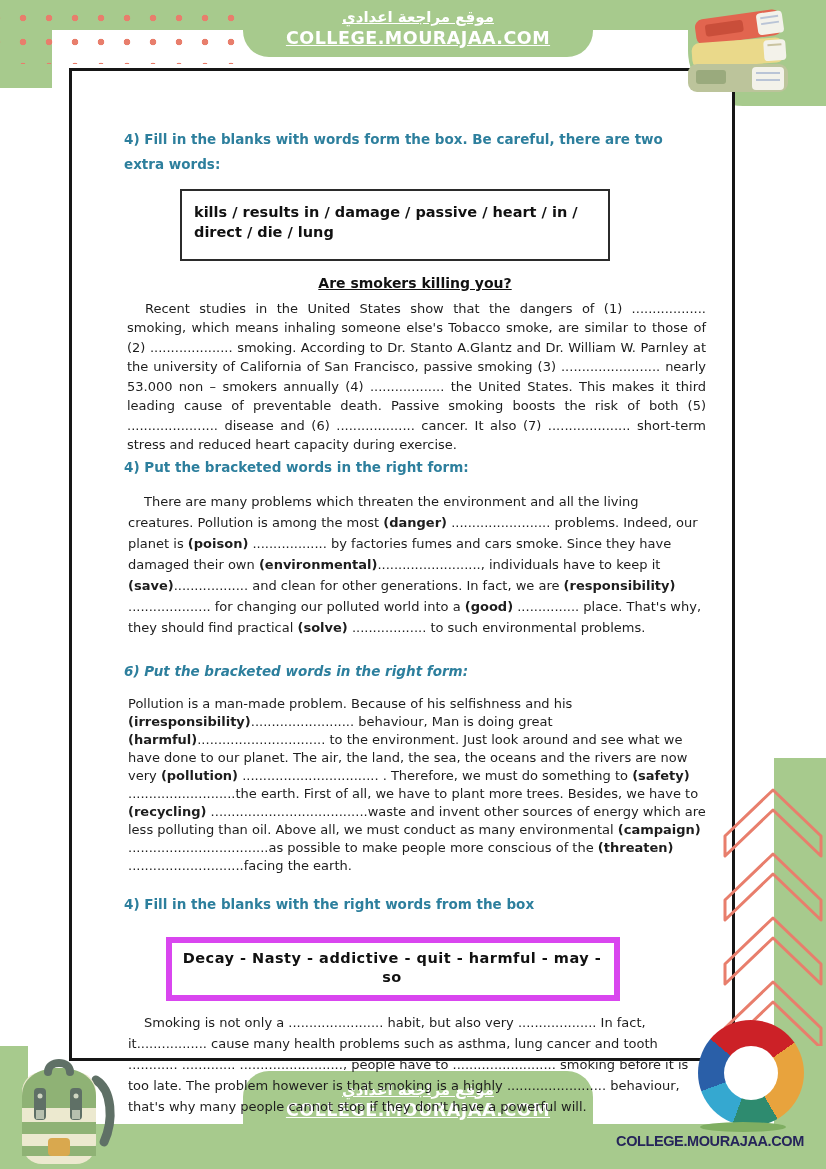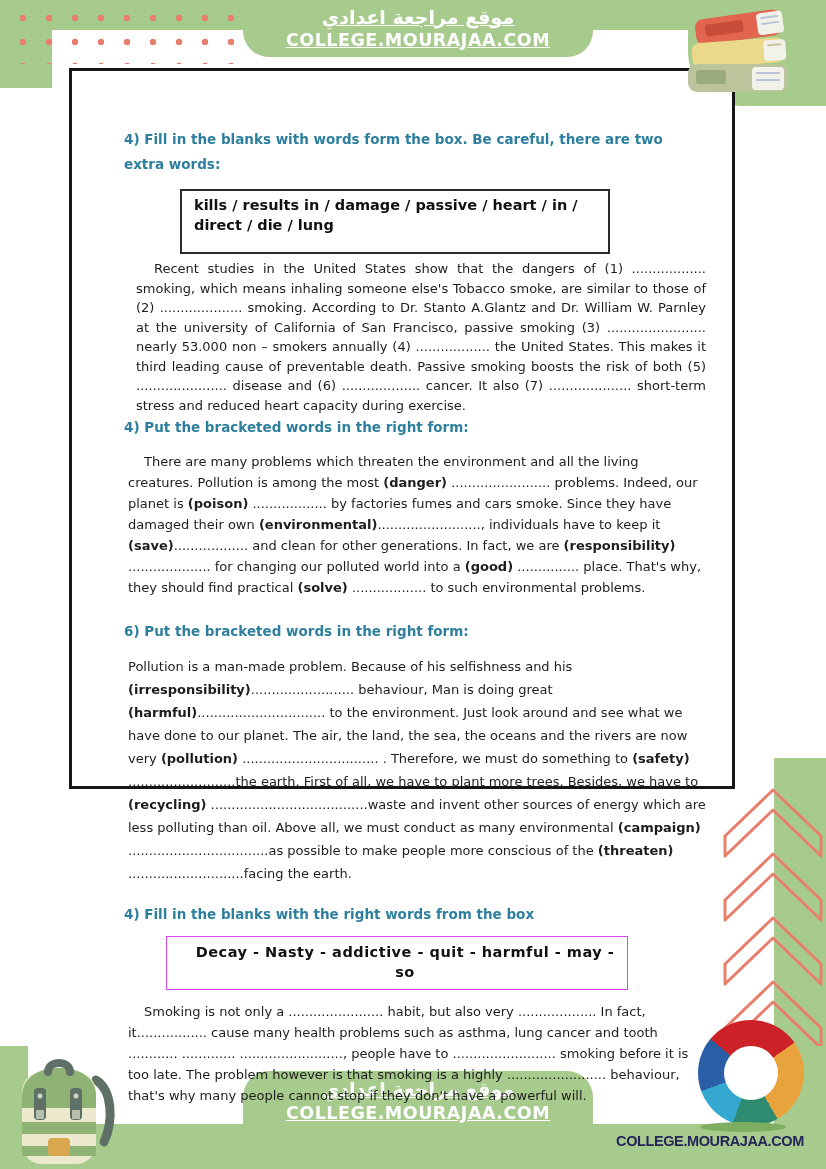--- a/index.html
+++ b/index.html
@@ -23,61 +23,61 @@
     top:0;left:243px;width:350px;height:57px;background:#a7ca8d;
     border-radius:0 0 26px 26px;z-index:2;
     display:flex;flex-direction:column;align-items:center;justify-content:center;gap:1px;
   }
   .footer-pill{
     top:1071px;left:243px;width:350px;height:60px;background:#a7ca8d;
     border-radius:26px 26px 0 0;z-index:2;
     display:flex;flex-direction:column;align-items:center;justify-content:center;gap:1px;
   }
   .site-ar{
-    color:#ffffff;font-weight:bold;font-size:19px;text-decoration:underline;
+    color:#ffffff;font-weight:bold;font-size:15px;text-decoration:underline;
     direction:rtl;line-height:1.25;
   }
   .site-url{
     color:#ffffff;font-weight:bold;font-size:17.5px;text-decoration:underline;
     letter-spacing:.5px;line-height:1.2;
   }
 
   
   .dots{
     top:4px;left:0;width:252px;height:60px;z-index:3;
     background-image:radial-gradient(circle,#e87e6c 3px,rgba(0,0,0,0) 3.6px);
     background-size:26px 24px;background-position:10px 2px;
   }
 
   
   .page{
-    top:68px;left:69px;width:666px;height:721px;background:#ffffff;
+    top:68px;left:69px;width:666px;height:993px;background:#ffffff;
     border:3px solid #161616;z-index:3;box-sizing:border-box;
   }
   .page-inner{
     padding:56px 26px 0 52px;color:#1d1d1d;font-size:13px;line-height:19.5px;
   }
   .exh{color:#2d7f9d;font-weight:bold;font-size:13.5px;line-height:25px;}
   .wordbox1{
     margin:12px 0 0 56px;width:404px;border:2px solid #2b2b2b;
-    padding:5px 10px 17px 12px;font-weight:bold;font-size:14.5px;color:#111;
+    padding:12px 10px 17px 12px;font-weight:bold;font-size:14.5px;color:#111;
   }
   .passage-title{
     margin-top:13px;text-align:center;font-weight:bold;font-size:14px;color:#111;
     text-decoration:underline;
   }
-  .passage{margin:5px 0 0 12px;text-align:justify;text-indent:18px;}
+  .passage{margin:5px 0 0 3px;text-align:justify;text-indent:18px;}
   .para{margin:11px 0 0 4px;line-height:21px;}
-  .para.lh20{line-height:23px;}
+  .para.lh20{line-height:18px;}
   .indent{text-indent:16px;}
-  .mt22{margin-top:21px;}
+  .mt22{margin-top:21px;font-style:italic;}
   .mt17{margin-top:17px;}
   .wordbox2{
-    margin:9px 0 0 42px;width:424px;border:1px solid #d946ef;
-    padding:6px 10px 7px 26px;font-weight:bold;font-size:14.5px;color:#111;
+    margin:20px 0 0 42px;width:424px;border:6px solid #d946ef;
+    padding:6px 10px 7px 8px;font-weight:bold;font-size:14.5px;color:#111;
     text-align:center;letter-spacing:.5px;
   }
   b,.b{font-weight:bold;}
 
   
   .chevrons{top:784px;right:2px;width:102px;height:262px;z-index:4;}
 
   
   .donut{
     top:1020px;right:22px;width:106px;height:106px;border-radius:50%;z-index:5;
@@ -137,20 +137,21 @@
     <line x1="70" y1="78" x2="94" y2="78" stroke="#b9c4d6" stroke-width="2"></line>
     <rect x="10" y="68" width="30" height="14" rx="3" fill="#9aaa7d"></rect>
   </g>
 </svg>
 
 <div class="abs page">
   <div class="page-inner">
 
     <div class="exh">4) Fill in the blanks with words form the box. Be careful, there are two extra words:</div>
     <div class="wordbox1">kills / results in / damage / passive / heart / in / direct / die / lung</div>
+    <div class="passage-title">Are smokers killing you?</div>
     <p class="passage">Recent studies in the United States show that the dangers of (1) .................. smoking, which means inhaling someone else's Tobacco smoke, are similar to those of (2) .................... smoking. According to Dr. Stanto A.Glantz and Dr. William W. Parnley at the university of California of San Francisco, passive smoking (3) ........................ nearly 53.000 non – smokers annually (4) .................. the United States. This makes it third leading cause of preventable death. Passive smoking boosts the risk of both (5) ...................... disease and (6) ................... cancer. It also (7) .................... short-term stress and reduced heart capacity during exercise.</p>
 
     <div class="exh">4) Put the bracketed words in the right form:</div>
     <p class="para indent"><span>There are many problems which threaten the environment and all the living creatures. Pollution is among the most </span><span class="b">(danger)</span><span> ........................ problems.  Indeed, our planet is </span><span class="b">(poison)</span><span> .................. by factories fumes and cars  smoke. Since they have damaged their own </span><span class="b">(environmental)</span><span>........................., individuals have to keep it </span><span class="b">(save)</span><span>.................. and clean for other generations.  In fact, we are </span><span class="b">(responsibility)</span><span> .................... for changing our polluted world into a </span><span class="b">(good)</span><span> ...............  place. That's why, they should find practical </span><span class="b">(solve)</span><span> .................. to such environmental problems.</span></p>
 
     <div class="exh mt22">6) Put the bracketed words in the right form:</div>
     <p class="para lh20"><span>Pollution is a man-made problem. Because of his selfishness and his </span><span class="b">(irresponsibility)</span><span>......................... behaviour,  Man is doing great </span><span class="b">(harmful)</span><span>............................... to the environment. Just look around and see what we have done to our planet. The air, the land, the sea, the oceans and the rivers are now very </span><span class="b">(pollution)</span><span> ................................. . Therefore, we must do something to </span><span class="b">(safety)</span><span> ..........................the earth. First of all, we have to plant more trees. Besides, we have to </span><span class="b">(recycling)</span><span> ......................................waste and invent other sources of energy which  are less polluting than oil. Above all, we must conduct as many environmental </span><span class="b">(campaign)</span><span> ..................................as possible to make people more conscious of the </span><span class="b">(threaten)</span><span> ............................facing the earth.</span></p>
 
     <div class="exh mt17">4) Fill in the blanks with the right words from the box</div>
     <div class="wordbox2">Decay  -  Nasty  -   addictive  -  quit   -  harmful  -  may  -  so</div>

